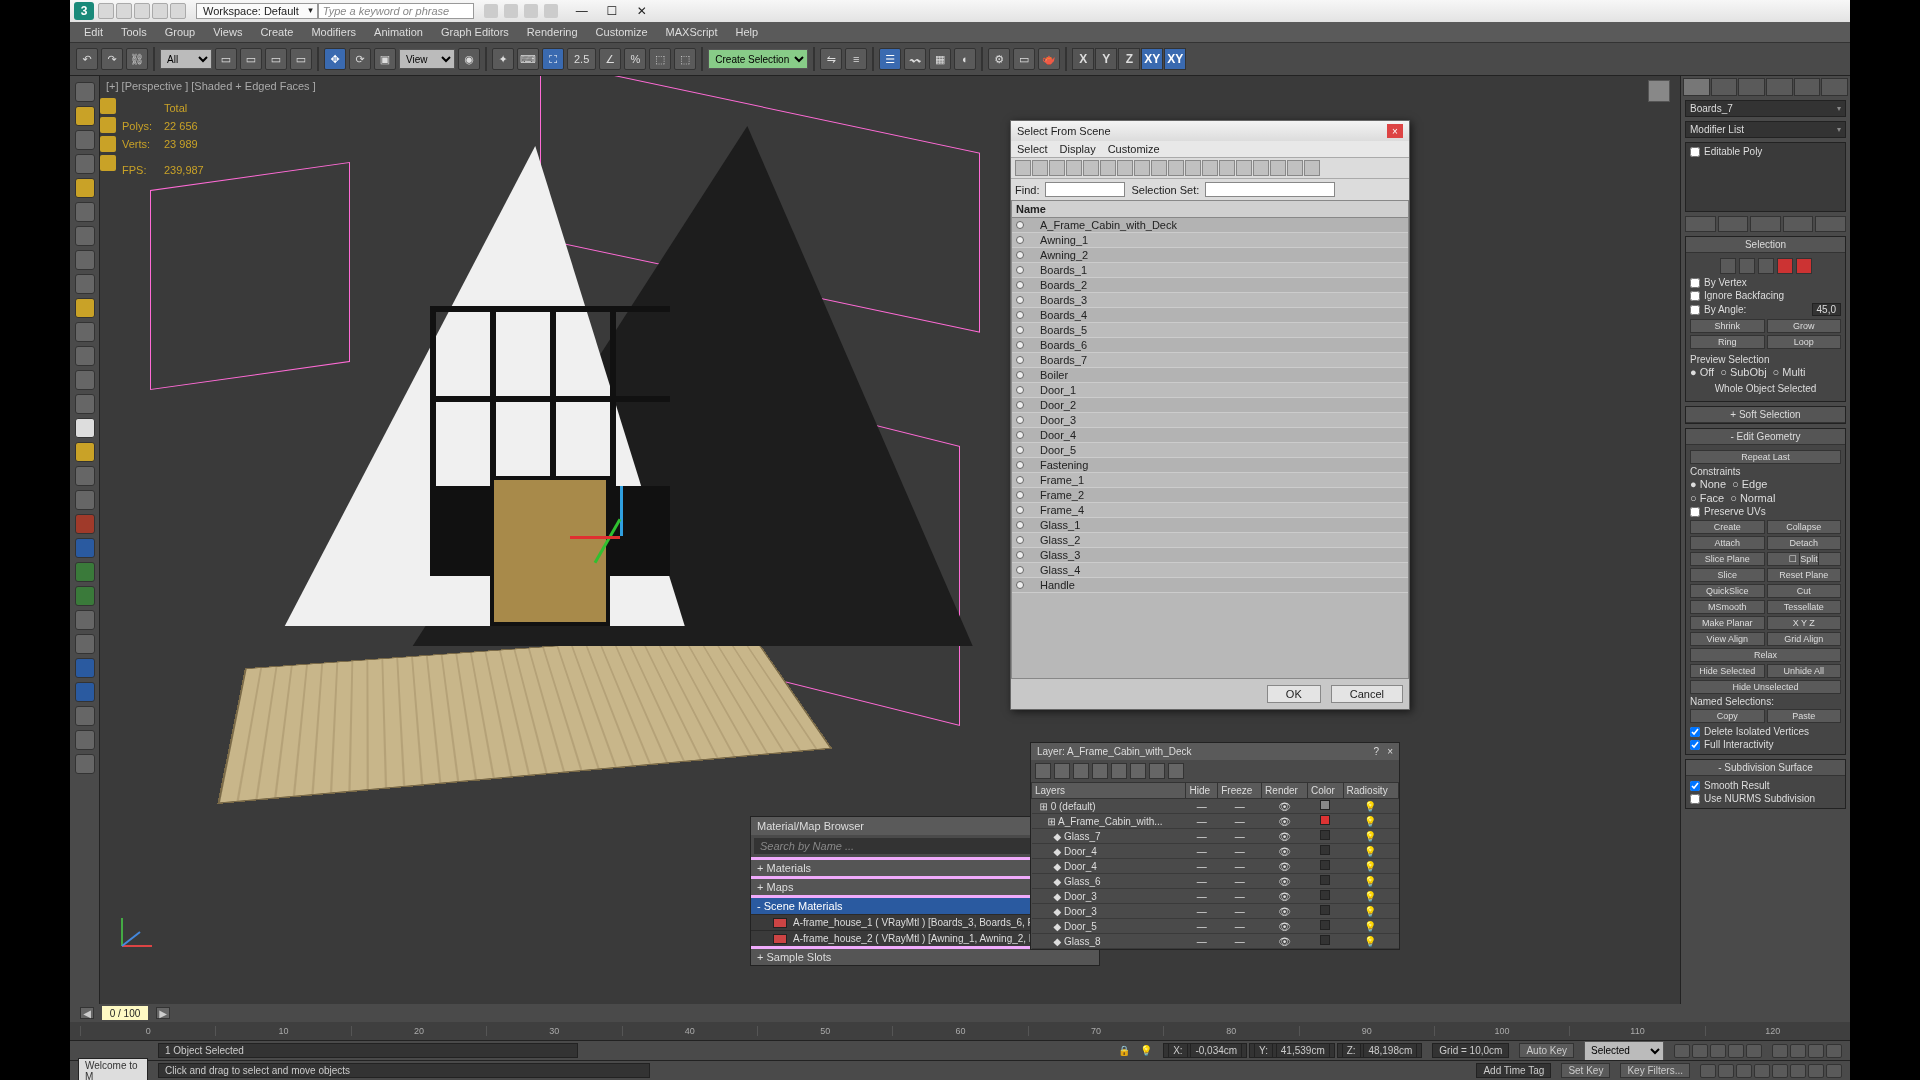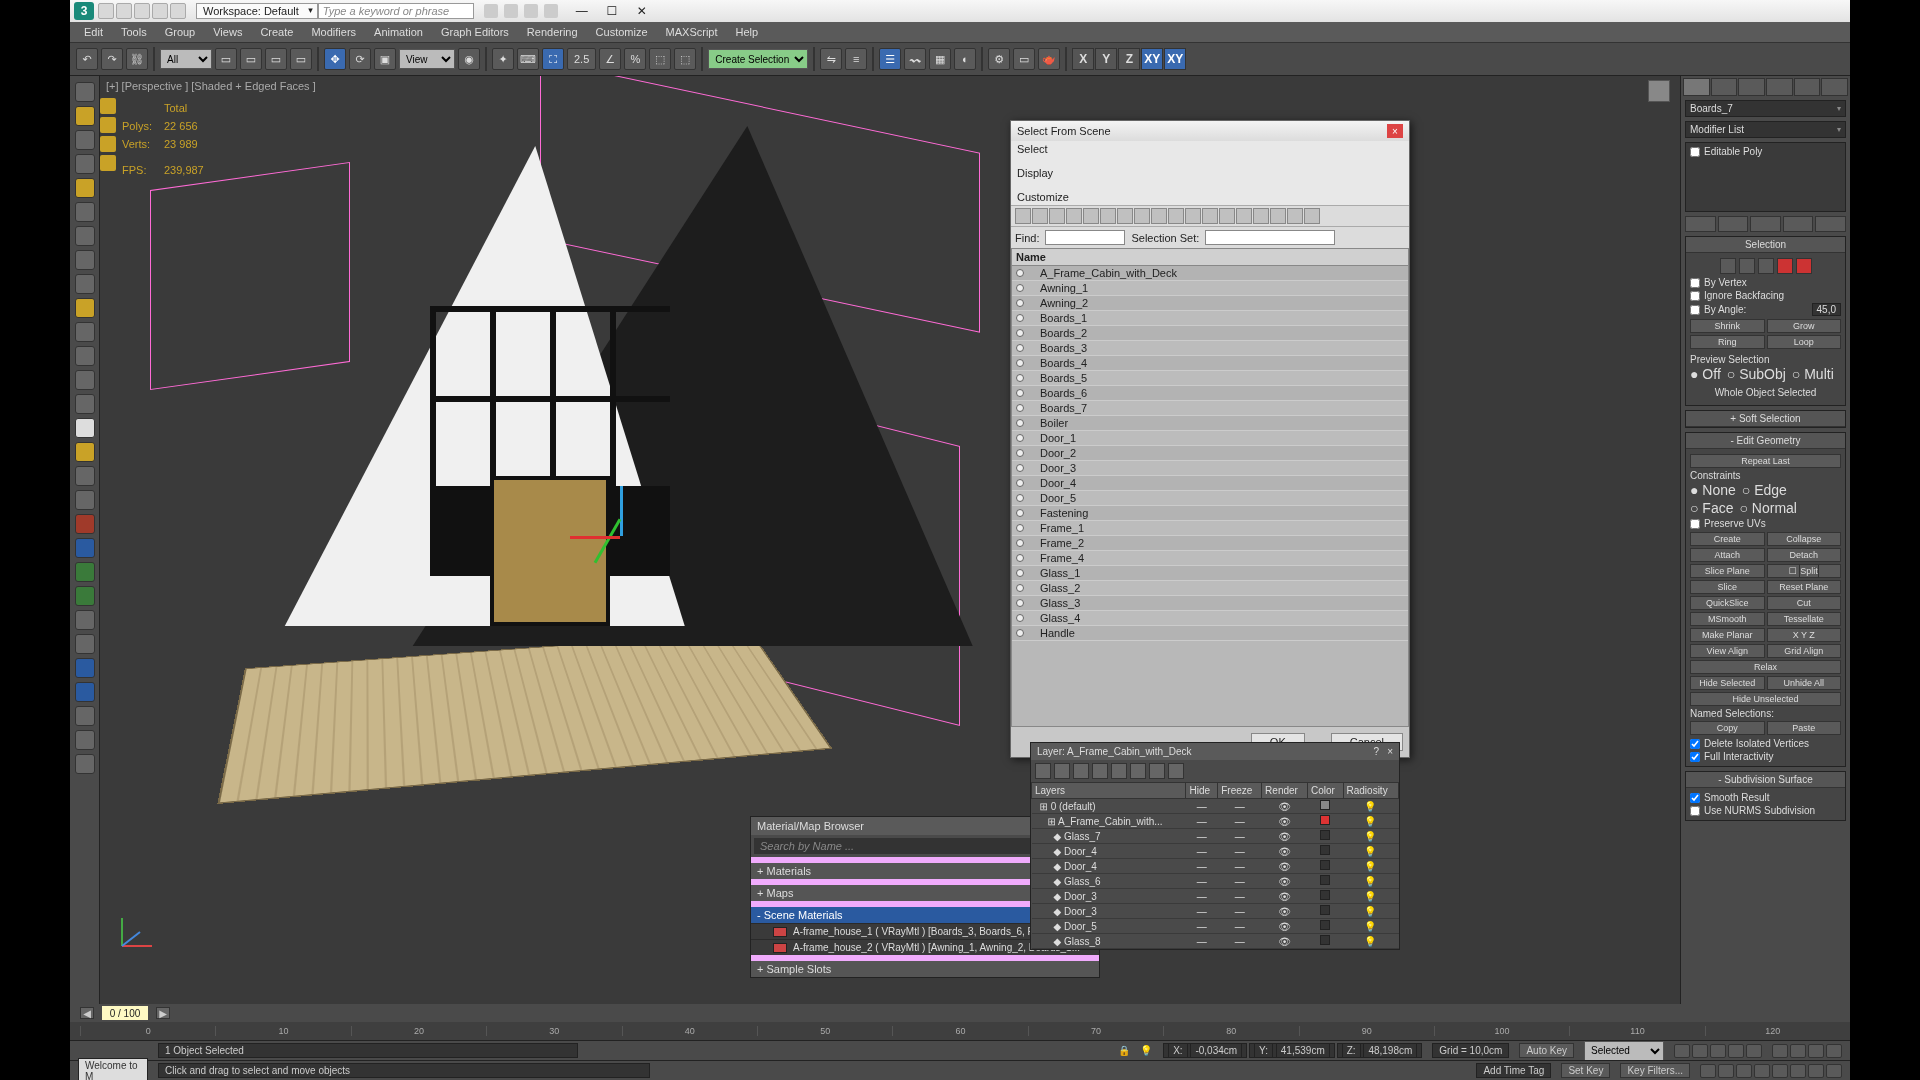--- a/index.html
+++ b/index.html
@@ -104,47 +104,47 @@
 .rp-list{ border:1px solid #222; margin:2px 4px; height:70px; background:#3a3a3a; padding:2px 4px;}
 .rp-btnrow{ display:flex; gap:2px; margin:2px 4px;}
 .rp-btnrow span{ flex:1; height:16px; background:#5a5a5a; border:1px solid #333; display:flex;align-items:center;justify-content:center;}
 .rp-rollout{ margin:2px 4px; border:1px solid #222; background:#454545;}
 .rp-rollout .hdr{ background:#555; padding:2px 4px; text-align:center; border-bottom:1px solid #333;}
 .rp-rollout .body{ padding:3px 4px;}
 .chk{ display:flex; align-items:center; gap:4px; padding:1px 0;}
 .chk input{ width:10px;height:10px;}
 .btnpair{ display:flex; gap:2px; margin:2px 0;}
 .btnpair span{ flex:1; background:#5a5a5a; border:1px solid #333; text-align:center; padding:1px 0; font-size:9px;}
-.radio-row{ display:flex; gap:6px; padding:1px 0; font-size:14px;}
+.radio-row{ display:flex; gap:6px; padding:1px 0; font-size:11px;}
 .subobj{ display:flex; gap:3px; justify-content:center; padding:2px 0;}
 .subobj span{width:16px;height:16px;border:1px solid #333;background:#5a5a5a;}
 .subobj span.r{background:#c33;}
 
 
 .dialog{ position:absolute; background:#c8c8c8; border:1px solid #666; box-shadow:2px 2px 8px rgba(0,0,0,0.6); color:#222; font-size:11px;}
 .dialog .dlg-title{ background:linear-gradient(#f4f4f4,#dcdcdc); padding:3px 6px; display:flex; align-items:center; justify-content:space-between;}
 .dialog .dlg-title .close{ width:16px;height:14px;background:#d44;color:#fff;display:flex;align-items:center;justify-content:center;font-size:10px;cursor:default;}
-.dialog .dlg-menu{ background:#e8e8e8; padding:2px 6px; display:flex; gap:12px;flex-direction:column;}
+.dialog .dlg-menu{ background:#e8e8e8; padding:2px 6px; display:flex; gap:12px;}
 .dialog .dlg-toolbar{ background:#dcdcdc; padding:2px 4px; display:flex; gap:1px; border-top:1px solid #aaa;border-bottom:1px solid #aaa;}
 .dialog .dlg-toolbar span{width:16px;height:16px;background:#c0c0c0;border:1px solid #888;}
 .dialog .findrow{ padding:3px 4px; display:flex; gap:6px; align-items:center; background:#dcdcdc;}
 .dialog .findrow input{ border:1px solid #888; padding:1px 2px; font-size:10px;}
 .scene-table{ background:#b8b8b8; border:1px solid #888;}
 .scene-table .colhdr{ background:#d0d0d0; padding:2px 4px; font-weight:bold; border-bottom:1px solid #888;}
 .scene-table .row{ padding:1px 4px; display:flex; align-items:center; gap:16px; border-bottom:1px solid #ccc; background:#bcbcbc;}
 .scene-table .row:nth-child(odd){background:#b3b3b3;}
 .scene-table .row .dot{width:8px;height:8px;border:1px solid #666;border-radius:50%;background:#eee;}
-.dlg-btns{ padding:6px; display:flex; justify-content:flex-end; gap:26px;}
+.dlg-btns{ padding:6px; display:flex; justify-content:flex-end; gap:10px;}
 .dlg-btns span{ border:1px solid #888; background:#e4e4e4; padding:2px 18px;}
 
 
 .matbrowser{ position:absolute; background:#4a4a4a; border:1px solid #222; color:#ddd; font-size:11px;}
 .matbrowser .mt-title{ background:#5a5a5a; padding:3px 6px; display:flex; justify-content:space-between;}
 .matbrowser .mt-search{ background:#333; margin:3px; padding:2px 6px; color:#888; font-style:italic;}
-.matbrowser .mt-cat{ background:#555; padding:2px 6px; border-top:6px solid #f0abfc;}
+.matbrowser .mt-cat{ background:#555; padding:2px 6px; border-top:3px solid #f0abfc;}
 .matbrowser .mt-cat.sel{ background:#2a5aa0; color:#fff;}
 .matbrowser .mt-item{ padding:2px 6px 2px 22px; background:#3a3a3a; border-top:1px solid #2a2a2a; display:flex; align-items:center; gap:6px; font-size:10px;}
 .matbrowser .mt-item .sw{width:14px;height:10px;background:#c44;border:1px solid #222;}
 
 
 .layerdlg{ position:absolute; background:#4a4a4a; border:1px solid #222; color:#ddd; font-size:10px;}
 .layerdlg .lt-title{ background:#5a5a5a; padding:3px 6px; display:flex; justify-content:space-between; align-items:center;}
 .layerdlg .lt-tools{ padding:3px 4px; display:flex; gap:3px;}
 .layerdlg .lt-tools span{width:16px;height:16px;background:#666;border:1px solid #333;}
 .layerdlg table{ width:100%; border-collapse:collapse; font-size:10px;}

